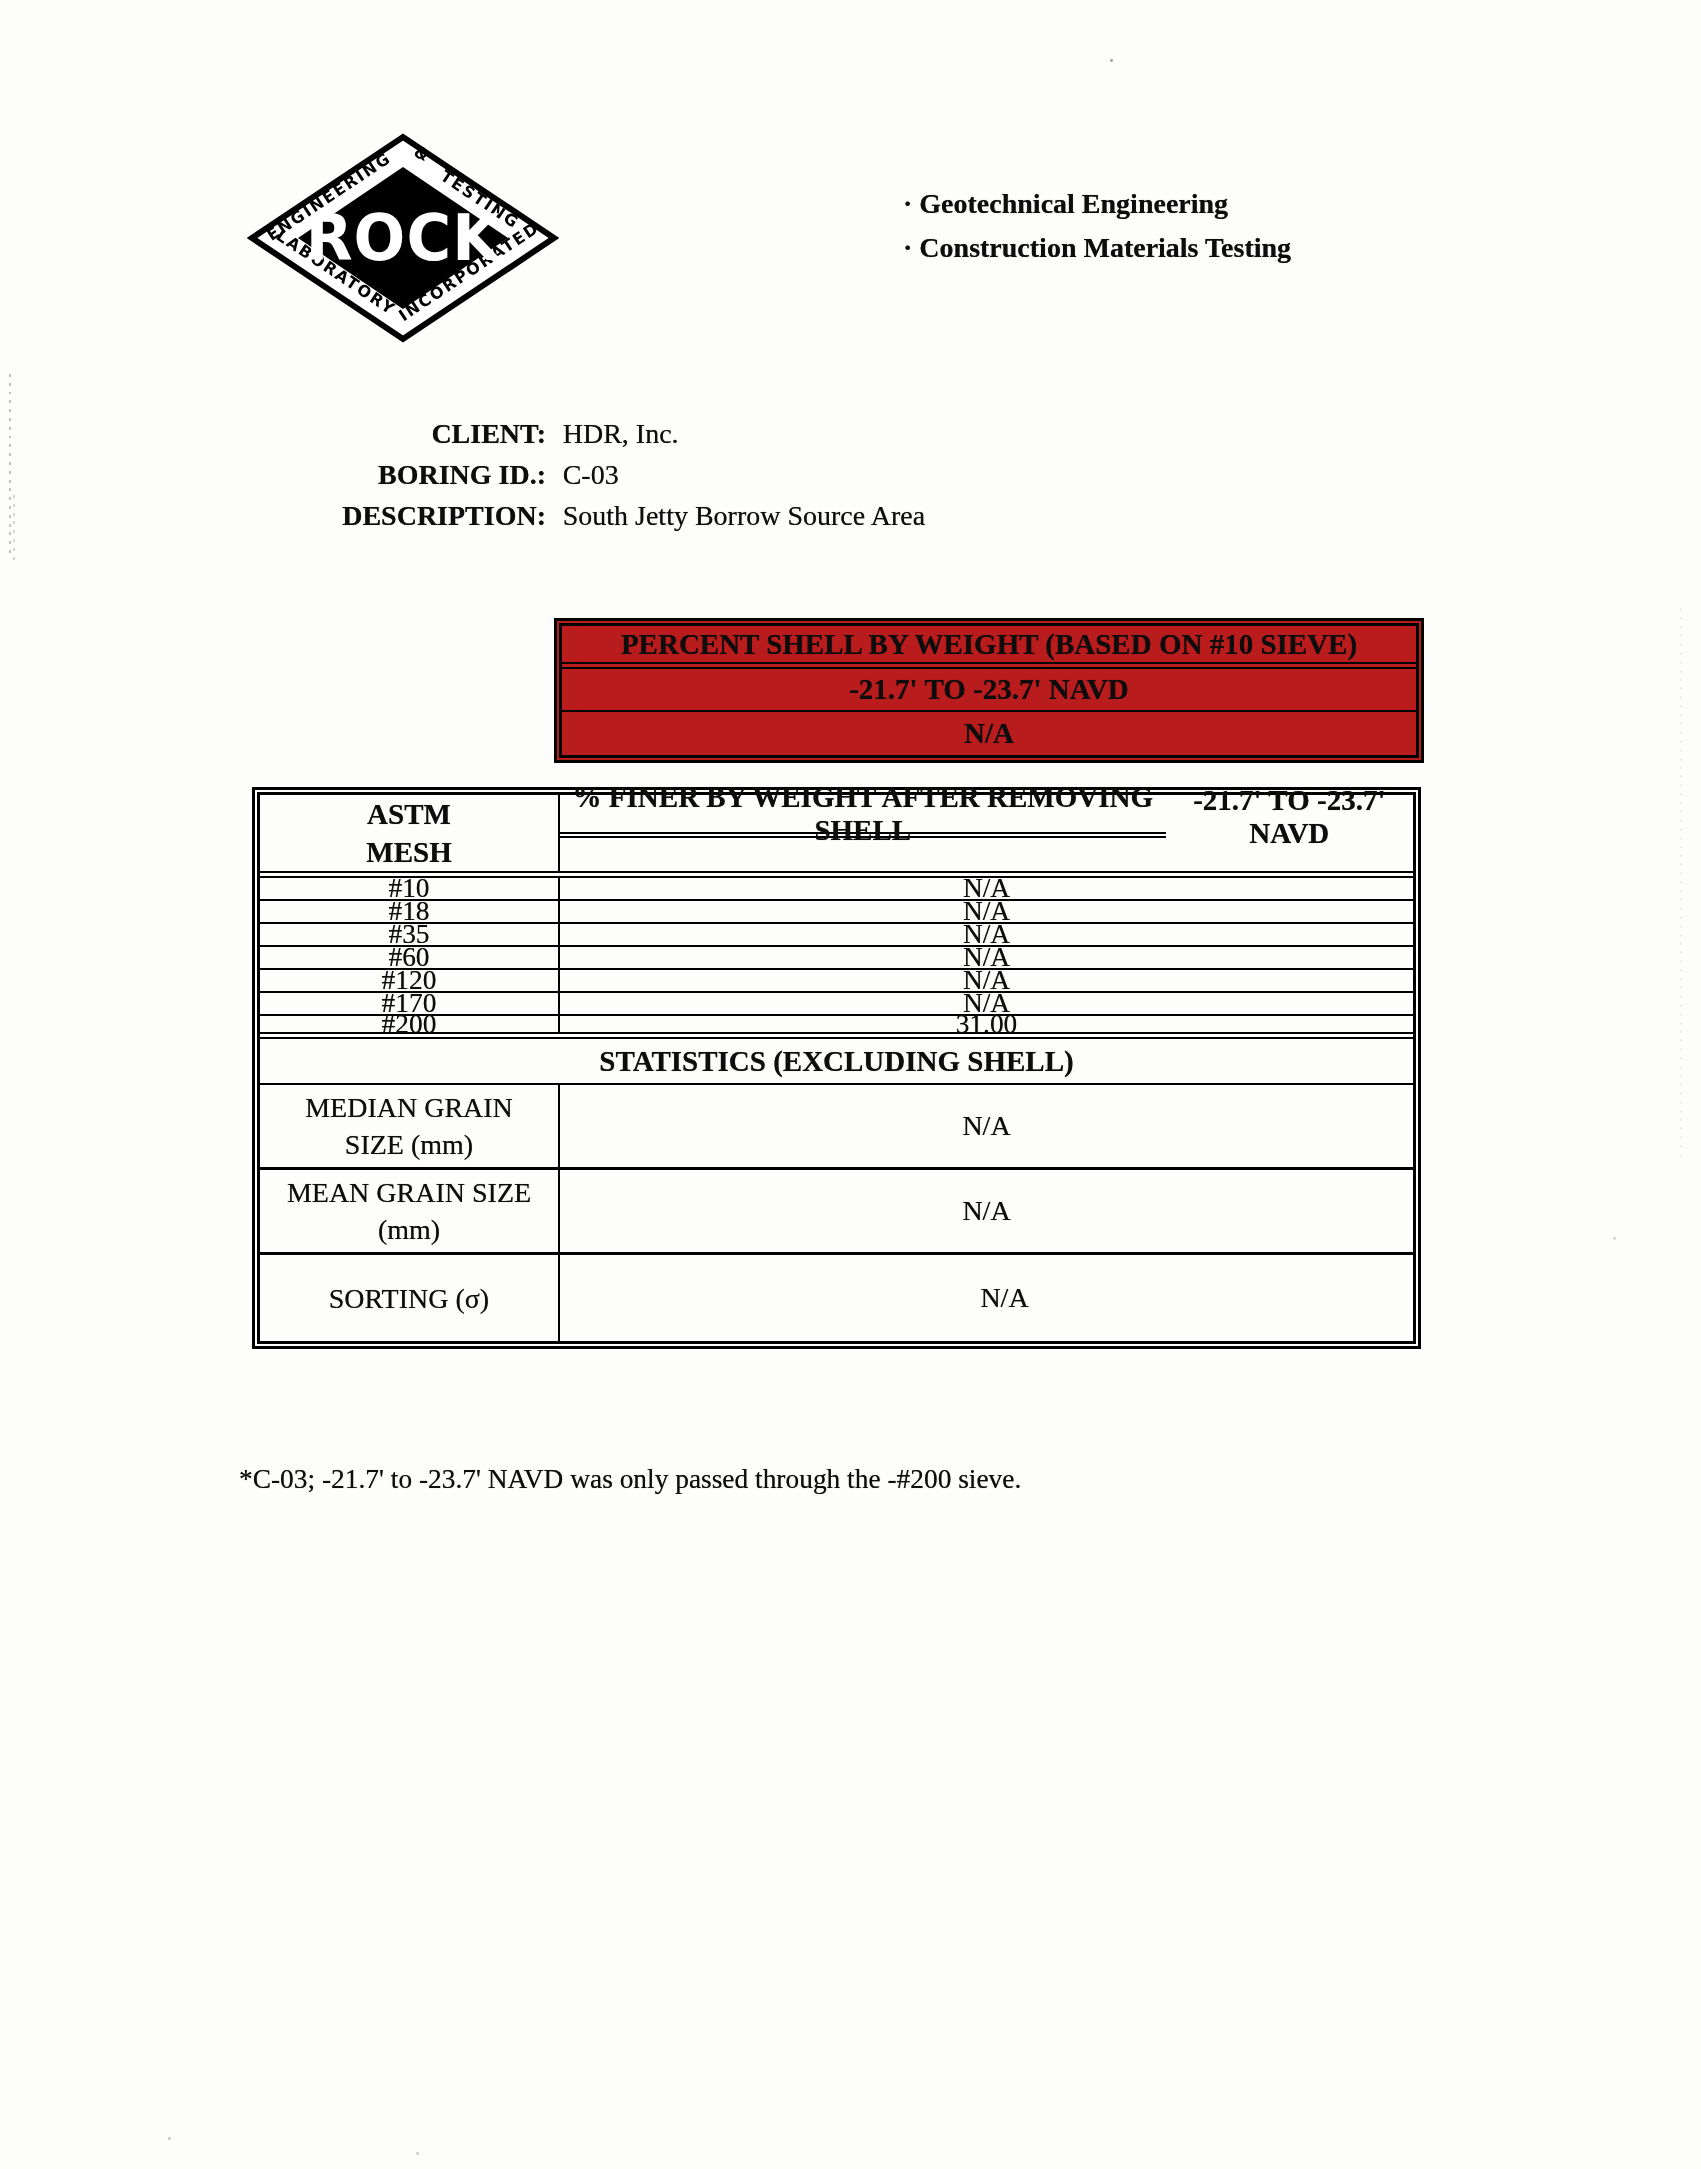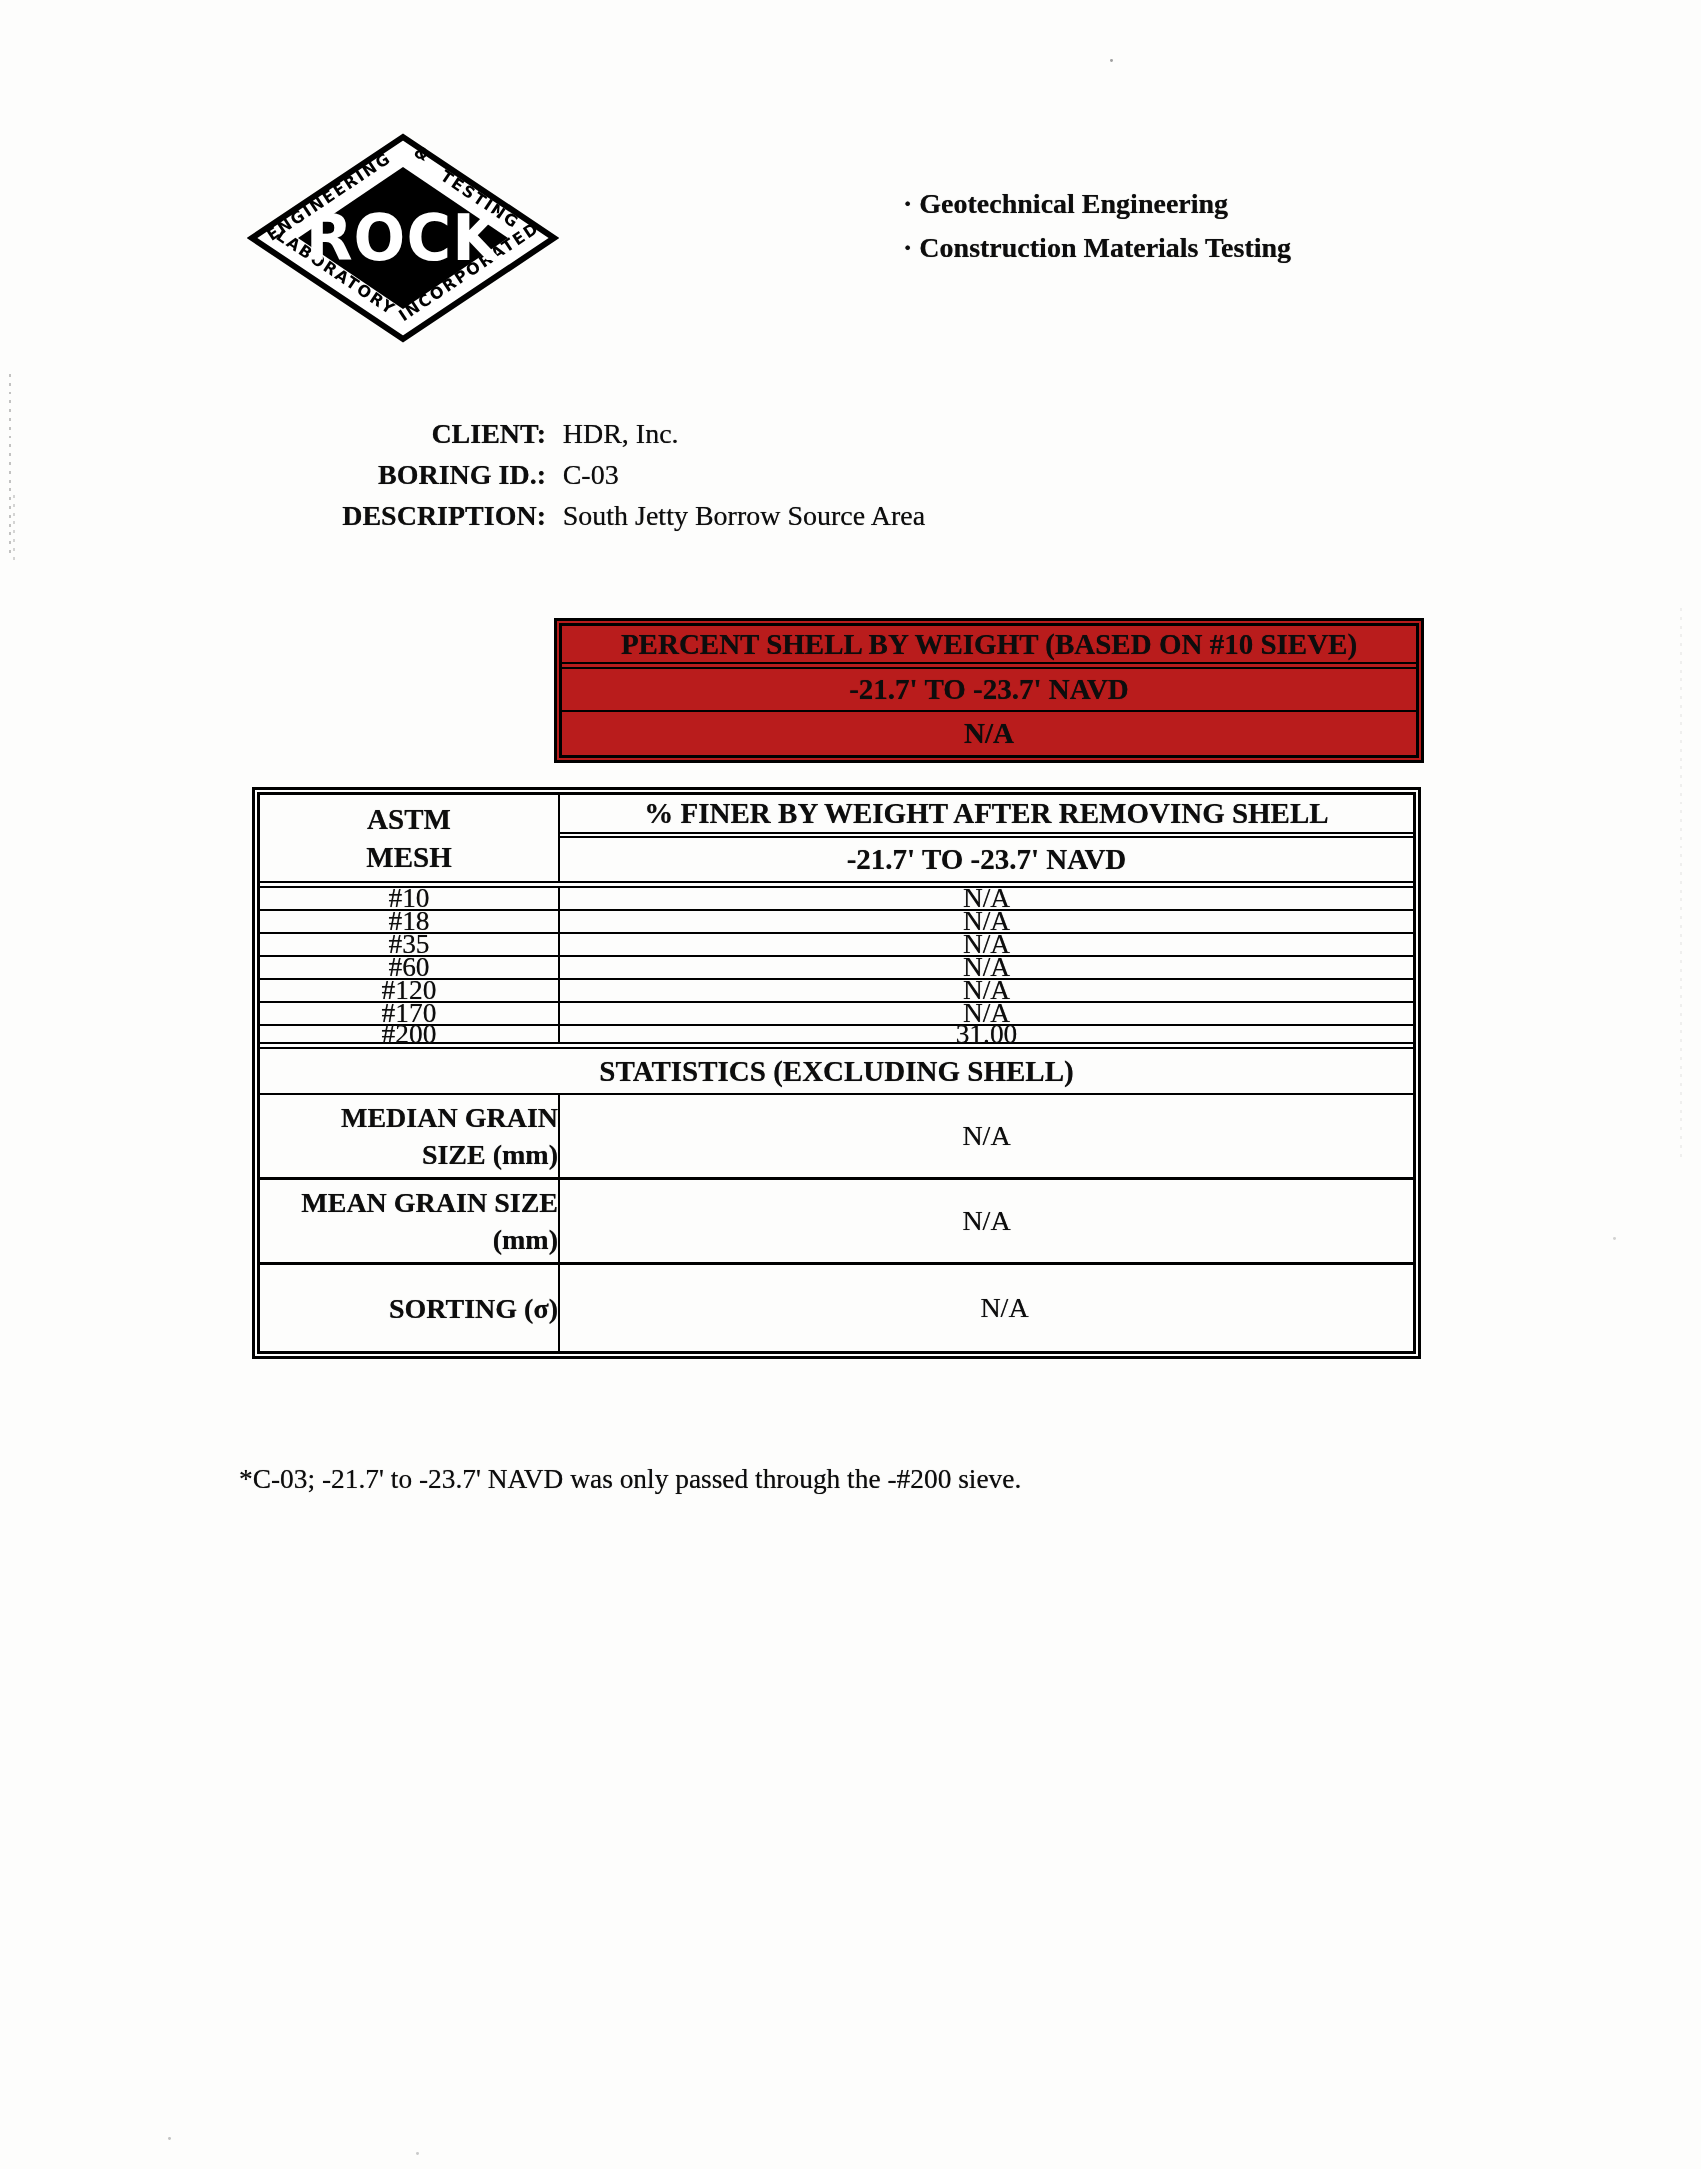--- a/index.html
+++ b/index.html
@@ -43,33 +43,33 @@
     position:absolute; left:252px; top:787px; width:1169px;
     border:8.8px double #000; box-sizing:border-box; background:#fdfdfc;
   }
   .sievetable .flexrow{ display:flex; box-sizing:border-box; }
   .cell{ display:flex; align-items:center; justify-content:center; text-align:center; box-sizing:border-box; }
   .leftcol{ flex:0 0 300px; border-right:2.9px solid #000; }
   .rightcol{ flex:1 1 auto; }
 
   .headblock{ border-bottom:7.8px double #000; }
   .headblock .leftcol{ flex-direction:column; font-weight:bold; font-size:29px; line-height:38px; }
-  .headblock .rightstack{ flex:1 1 auto; display:flex; flex-direction:column; }
+  .headblock .rightstack{ flex:1 1 auto; display:flex; flex-direction:row; }
   .headblock .h1{ height:43px; border-bottom:6.9px double #000; font-weight:bold; font-size:29px; }
   .headblock .h2{ height:43px; font-weight:bold; font-size:29px; }
 
   .datarow{ height:23px; border-bottom:2.9px solid #000; }
   .datarow .cell{ font-size:27.4px; }
   .datarow.lastdata{ border-bottom:7.8px double #000; }
 
   .statshead{ height:46px; border-bottom:2.9px solid #000; display:flex; align-items:center; justify-content:center; font-weight:bold; font-size:29px; box-sizing:border-box; }
 
   .statrow{ border-bottom:3.9px solid #000; }
   .statrow:last-child{ border-bottom:none; }
-  .statrow .leftcol{ flex-direction:column; font-weight:bold; font-size:28px; line-height:37px;align-items:flex-end; }
+  .statrow .leftcol{ flex-direction:column; font-weight:normal; font-size:28px; line-height:37px; }
   .statrow .rightcol{ font-size:28px; }
   .statrow .lline:empty{ display:none; }
   .statrow.h86{ height:85px; }
   .statrow.h68{ height:86px;gap:36px; }
 
   
   .footnote{ position:absolute; left:228px; top:1464px; font-size:27.4px;margin-left:11px; }
 
   
   .art{ position:absolute; pointer-events:none; }

